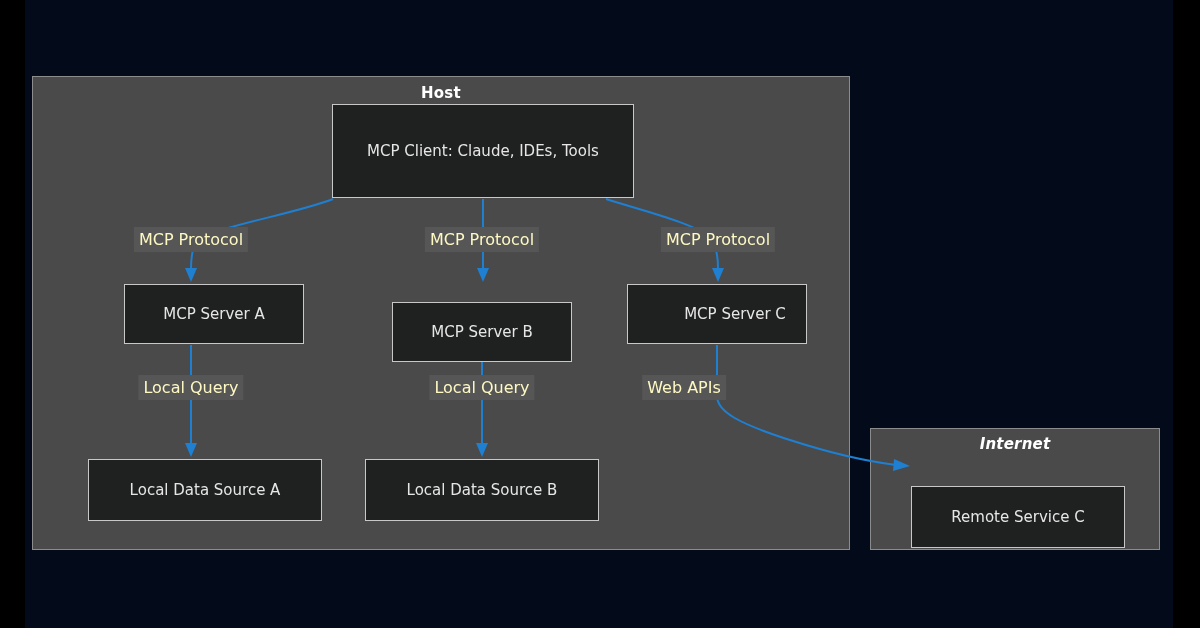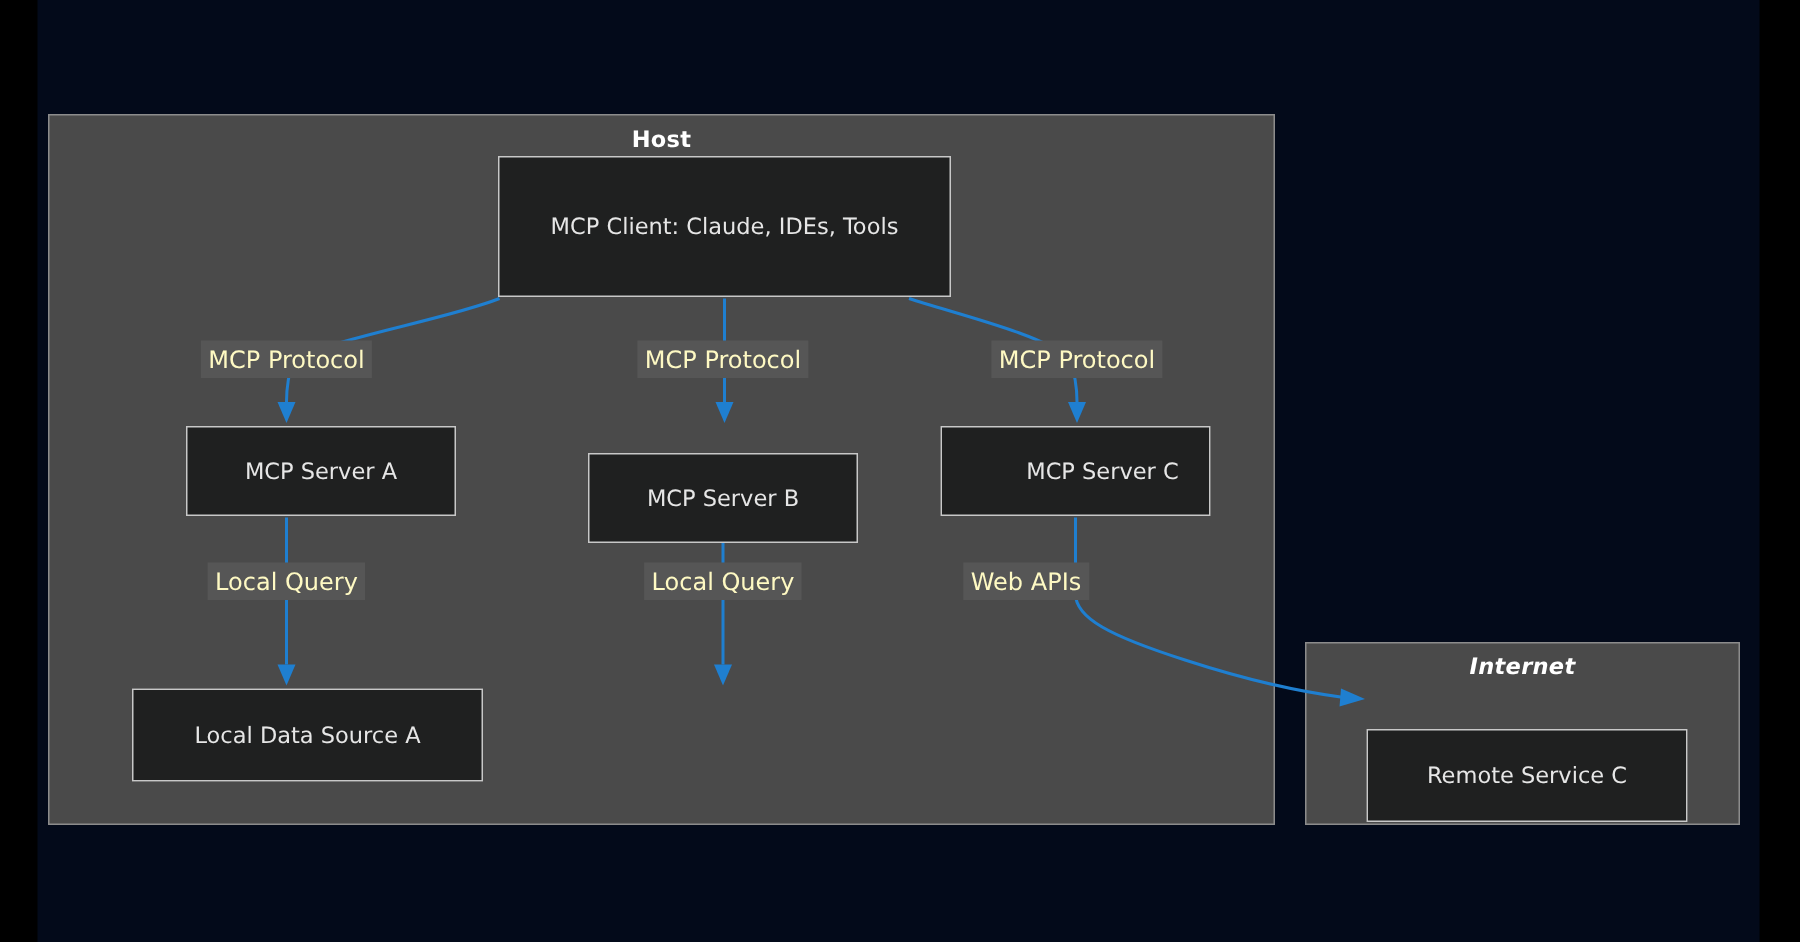--- a/index.html
+++ b/index.html
@@ -166,20 +166,23 @@
   </div>
   <div class="node" id="node-server-b">
     <span>MCP Server B</span>
   </div>
   <div class="node" id="node-server-c">
     <span>MCP Server C</span>
   </div>
   <div class="node" id="node-source-a">
     <span>Local Data Source A</span>
   </div>
+  <div class="node" id="node-source-b">
+    <span>Local Data Source B</span>
+  </div>
   <div class="node" id="node-remote-c">
     <span>Remote Service C</span>
   </div>
 
   <div class="edge-label" id="label-proto-a">MCP Protocol</div>
   <div class="edge-label" id="label-proto-b">MCP Protocol</div>
   <div class="edge-label" id="label-proto-c">MCP Protocol</div>
   <div class="edge-label" id="label-query-a">Local Query</div>
   <div class="edge-label" id="label-query-b">Local Query</div>
   <div class="edge-label" id="label-webapis">Web APIs</div>

